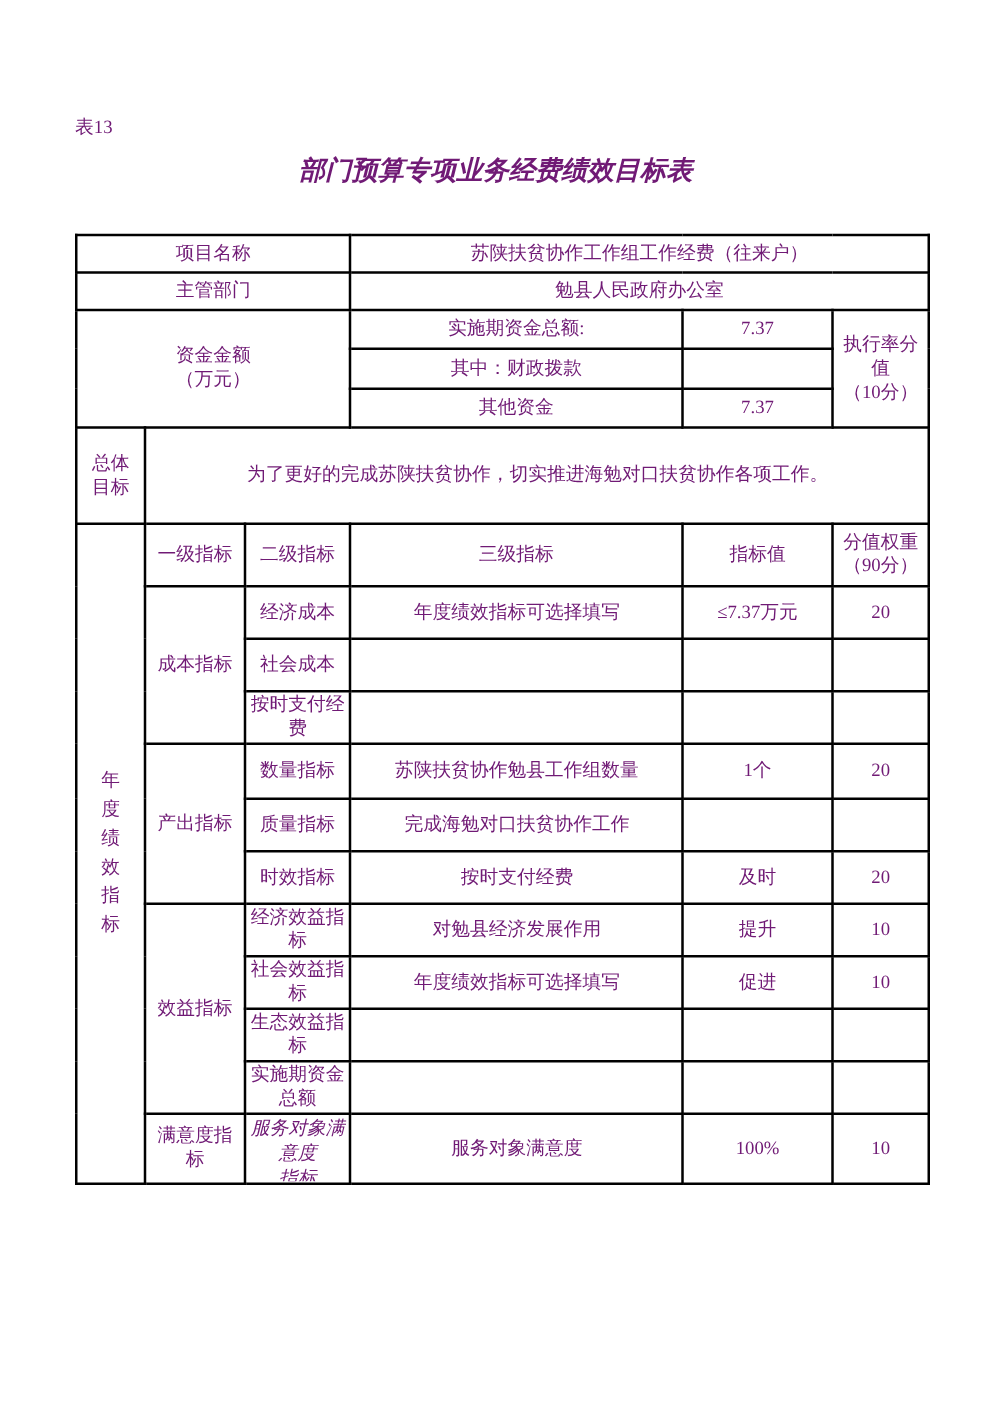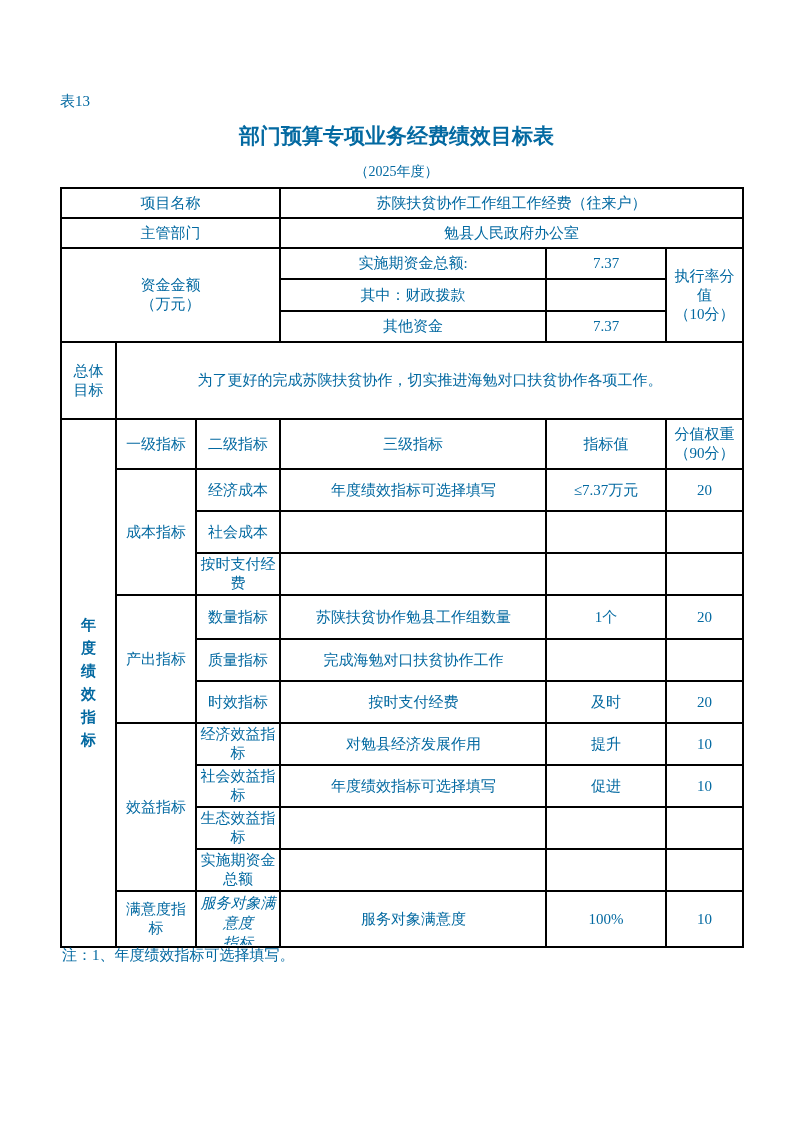--- a/index.html
+++ b/index.html
@@ -1,59 +1,58 @@
 <!DOCTYPE html>
 <html><head>
 <meta charset="utf-8">
 <style>
   html,body{margin:0;padding:0;background:#ffffff;}
   .page{
     position:relative;
     width:793px;height:1122px;
     background:#ffffff;
     font-family:"Liberation Serif","DejaVu Serif",serif;
-    color:#0369a1;
+    color:#701a75;
     overflow:hidden;
   }
   .table-no{position:absolute;left:60px;top:92px;font-size:15px;}
   .doc-title{position:absolute;left:0;top:122px;width:793px;text-align:center;
-    font-size:21px;font-weight:bold;}
+    font-size:21px;font-weight:bold;font-style:italic;}
   .doc-subtitle{position:absolute;left:0;top:163px;width:793px;text-align:center;font-size:14px;}
 
   table.main{
     position:absolute;left:60px;top:187px;
     width:682px;border-collapse:collapse;table-layout:fixed;
   }
   td{
     border:2px solid #000;
     font-size:15px;line-height:19px;
     text-align:center;vertical-align:middle;
     padding:1px 2px;overflow:hidden;
     word-break:break-all;
   }
   .ta-l{text-align:center;padding-left:3px;}
   .pre{white-space:pre-line;}
   .h30{height:30px}.h31{height:31px}.h32{height:32px}
   .h77{height:77px}.h50{height:50px}
   .h38{height:38px}.h40{height:40px}.h42{height:42px}
   .h44{height:44px}.h56{height:56px}
   td.side-cell{vertical-align:middle;}
-  td.side-cell div{width:1em;margin:0 auto;line-height:23px;word-break:break-all;font-weight:bold;}
+  td.side-cell div{width:1em;margin:0 auto;line-height:23px;word-break:break-all;}
   .clip2{max-height:52px;overflow:hidden;line-height:20px;white-space:pre-line;font-style:italic;}
   .notes{position:absolute;left:62px;top:944px;font-size:15px;line-height:22px;}
   .notes .n2{padding-left:30px;}
 </style>
 </head>
 <body>
 
 <div class="page">
 
   <div class="table-no">表13</div>
   <div class="doc-title">部门预算专项业务经费绩效目标表</div>
-  <div class="doc-subtitle">（2025年度）</div>
 
   <table class="main">
     <colgroup>
       <col style="width:55px">
         <col style="width:80px">
         <col style="width:84px">
       <col style="width:266px">
         <col style="width:120px">
         <col style="width:77px">
     </colgroup>
@@ -178,16 +177,15 @@
 指标</div>
       </td>
       <td class="ta-l">服务对象满意度</td>
       <td>100%</td>
       <td>10</td>
     </tr>
   </tbody>
     </table>
 
   <div class="notes">
-    <div class="n1">注：1、年度绩效指标可选择填写。</div>
   </div>
 
 </div>
 
 </body></html>

